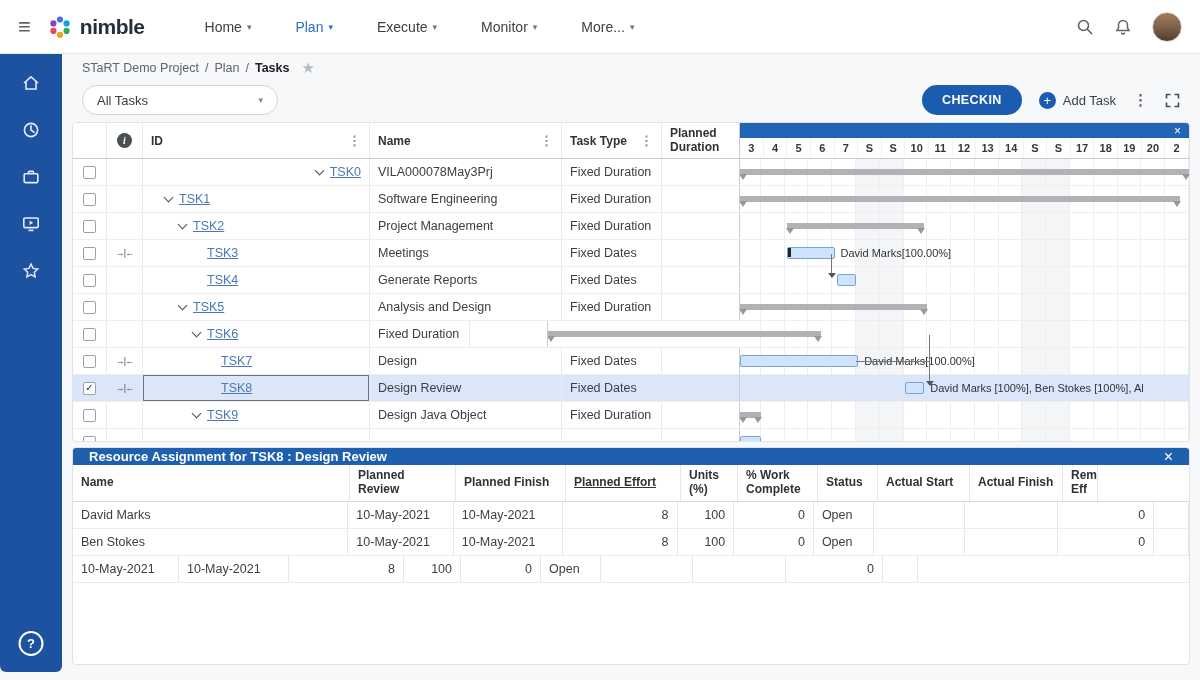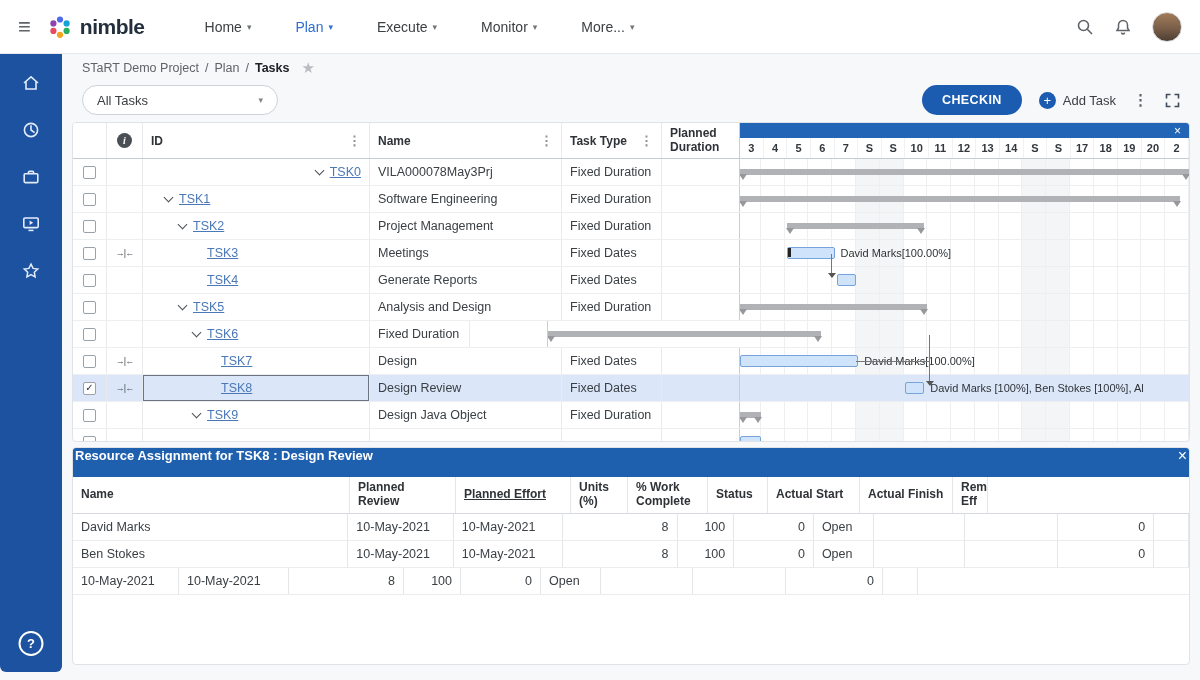--- a/index.html
+++ b/index.html
@@ -108,22 +108,22 @@
   .tick { position:absolute; left:0; top:0; width:3px; height:9px; background:#222; }
   .bar-label { position:absolute; top:7px; font-size:11px; color:#2e3338; white-space:nowrap; }
 
   .link-v { position:absolute; width:1px; background:#777; }
   .link-h { position:absolute; height:1px; background:#777; }
   .arrow-down { position:absolute; bottom:-1px; left:-3px; width:0; height:0;
       border-left:4px solid transparent; border-right:4px solid transparent; border-top:5px solid #555; }
 
   
   .res-panel { margin-top:5px; height:218px; background:#fff; border:1px solid #dfe3e8; border-radius:4px; overflow:hidden; }
-  .res-header { height:29px; background:#1e5fae; color:#fff; display:flex; align-items:flex-start;
-                justify-content:space-between; padding:0 2px; }
+  .res-header { height:17px; background:#1e5fae; color:#fff; display:flex; align-items:center;
+                justify-content:space-between; padding:0 16px; }
   .res-title { font-size:13px; font-weight:700; }
   .res-close { color:#fff; font-size:16px; line-height:1; }
   .rthead { display:flex; height:37px; border-bottom:1px solid #d6dadf; background:#fff; }
   .rrow { display:flex; height:27px; border-bottom:1px solid #ececee; }
   .rcell { display:flex; align-items:center; height:100%; border-right:1px solid #e4e7ea; padding:0 8px;
            font-size:12.5px; color:#3b4045; overflow:hidden; white-space:nowrap; }
   .rhead-cell { font-weight:700; font-size:12px; color:#2f3337; white-space:normal; line-height:1.15; }
   .num { justify-content:flex-end; }
 </style>
 </head>
@@ -519,20 +519,21 @@
     </div>
 
     <section class="res-panel" data-interactable="false">
       <div class="res-header" data-interactable="false">
         <span class="res-title" data-interactable="false">Resource Assignment for TSK8 : Design Review</span>
         <button class="res-close" data-interactable="true">×</button>
       </div>
       <div class="rthead" data-interactable="false">
           <div class="rcell rhead-cell" data-interactable="false" style="width: 277px;">Name</div>
           <div class="rcell rhead-cell" data-interactable="false" style="width: 106px;">Planned Review</div>
+          <div class="rcell rhead-cell" data-interactable="false" style="width: 110px;">Planned Finish</div>
           <div class="rcell rhead-cell" data-interactable="false" style="width: 115px; text-decoration: underline;">Planned Effort</div>
           <div class="rcell rhead-cell" data-interactable="false" style="width: 57px;">Units (%)</div>
           <div class="rcell rhead-cell" data-interactable="false" style="width: 80px;">% Work Complete</div>
           <div class="rcell rhead-cell" data-interactable="false" style="width: 60px;">Status</div>
           <div class="rcell rhead-cell" data-interactable="false" style="width: 92px;">Actual Start</div>
           <div class="rcell rhead-cell" data-interactable="false" style="width: 93px;">Actual Finish</div>
           <div class="rcell rhead-cell" data-interactable="false" style="width: 35px;">Rem Eff</div>
         </div>
       <div class="rbody" data-interactable="false">
           <div class="rrow" data-interactable="true">

